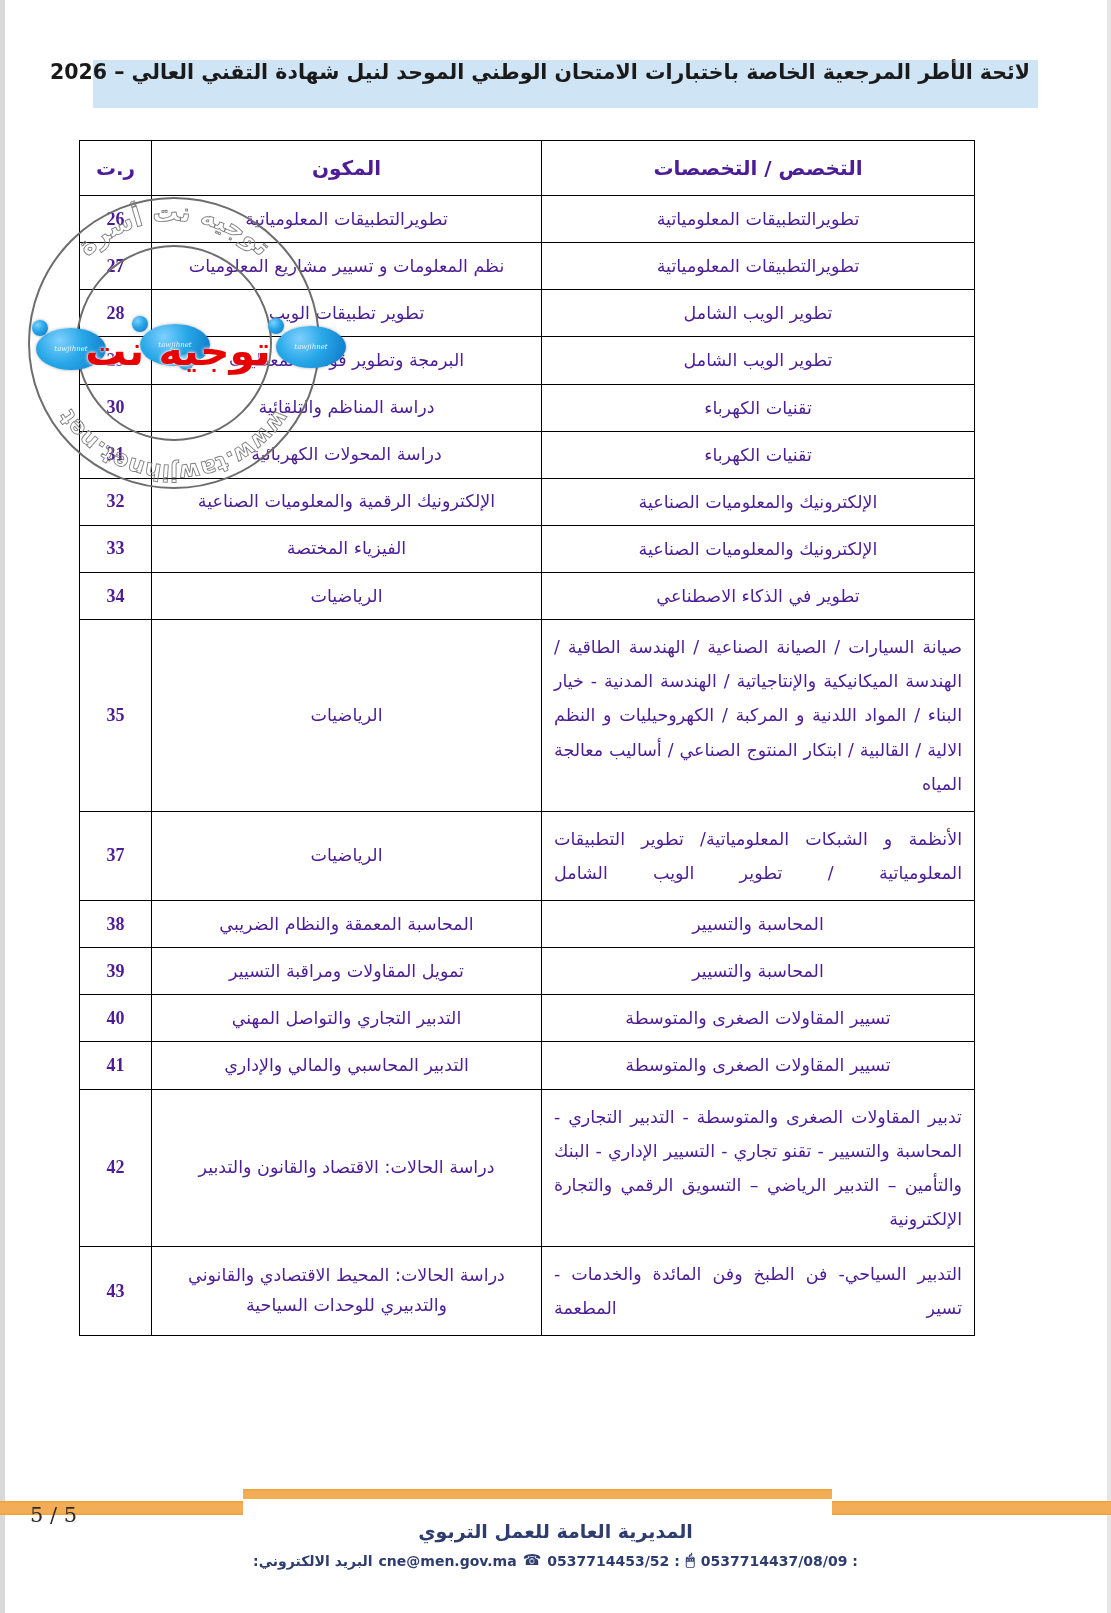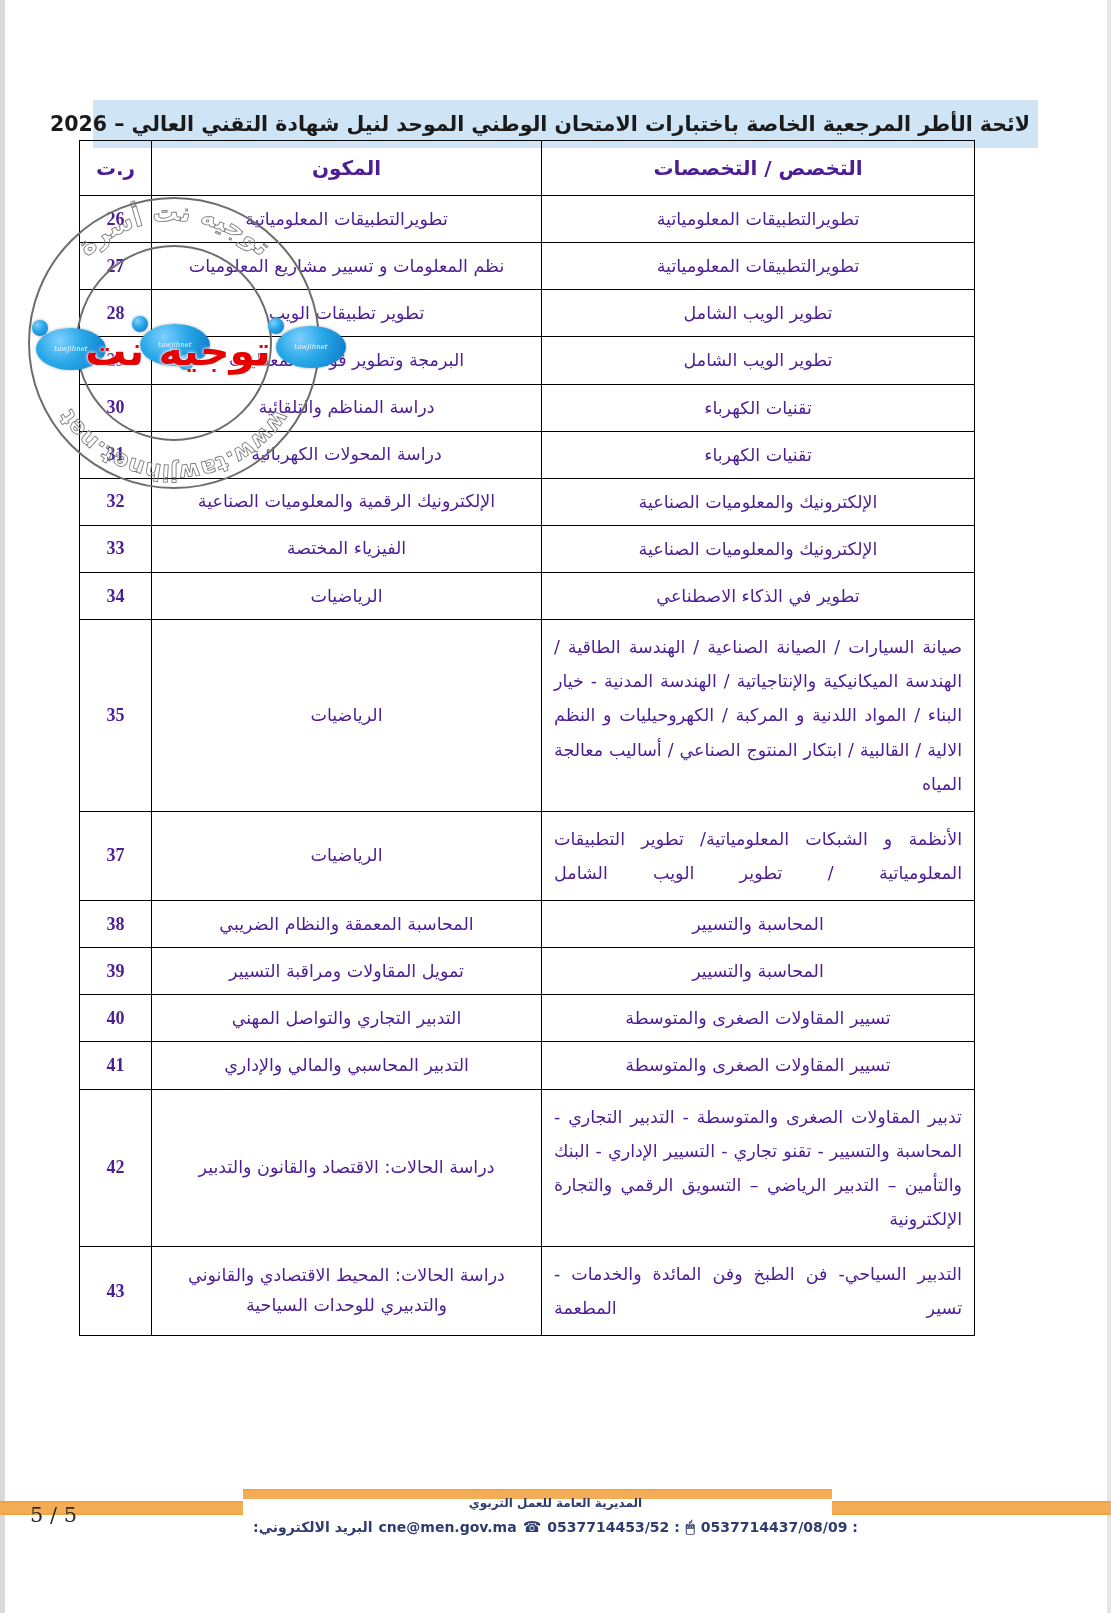--- a/index.html
+++ b/index.html
@@ -36,25 +36,23 @@
 
   
   .doc-header {
     position: absolute;
     top: 60px;
     left: 93px;
     width: 945px;
     height: 48px;
     background: #cfe4f4;
     display: flex;
-    align-items: center;
     justify-content: flex-start;
     padding: 0 8px;
     box-sizing: border-box;
-    margin-top: 40px;
   }
   .doc-header-title {
     font-family: "DejaVu Sans", "Liberation Sans", sans-serif;
     font-size: 20.5px;
     font-weight: bold;
     color: #1a1a1a;
     white-space: nowrap;
     letter-spacing: -0.2px;
   }
 
@@ -202,21 +200,21 @@
 
   .footer-text {
     position: absolute;
     left: 0;
     right: 0;
     top: 1495px;
     text-align: center;
     color: #2e3c6e;
     font-weight: bold;
   }
-  .footer-line1 { font-size: 12px; line-height: 1.45; }
+  .footer-line1 { font-size: 19px; line-height: 1.45; margin-top: 23px; }
   .footer-line2 { font-size: 15.5px; line-height: 1.45; margin-top: 3px; }
   .footer-line3 {
     font-size: 14px;
     margin-top: 7px;
     direction: rtl;
     display: flex;
     align-items: center;
     justify-content: center;
     gap: 6px;
     flex-wrap: nowrap;

